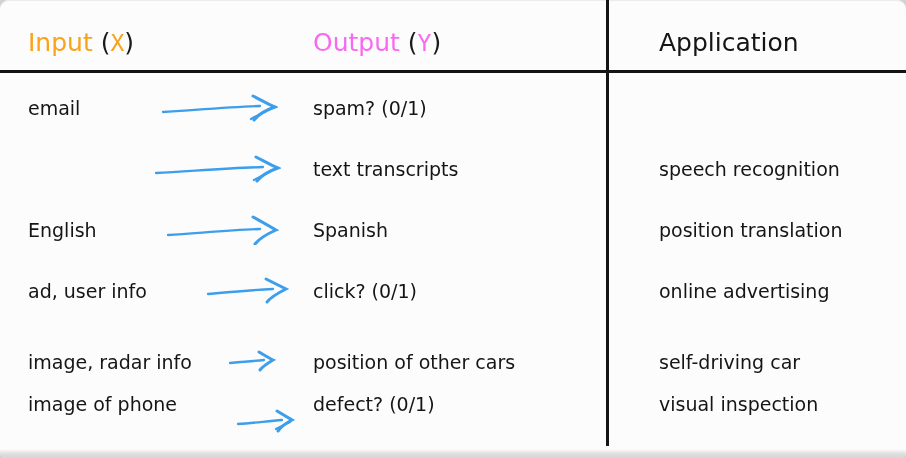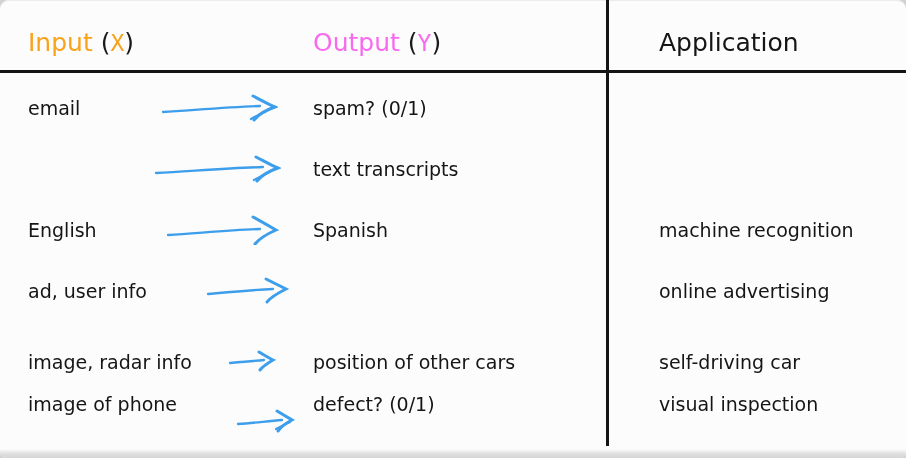--- a/index.html
+++ b/index.html
@@ -71,38 +71,40 @@
   <div class="cell r0 col-out">spam? (0/1)</div>
 
   <span class="arrow a1 w1">
       <svg viewBox="0 0 128 30" preserveAspectRatio="none">
         <path class="shaft" d="M3 19 C 40 17, 75 14, 110 13"></path>
         <path class="head" d="M103 3 C 111 7, 118 11, 125 14 C 116 17, 108 22, 104 27"></path>
         <path class="flick" d="M101 26 C 109 22, 116 18, 122 15"></path>
       </svg>
     </span>
   <div class="cell r1 col-out">text transcripts</div>
+  <div class="cell r1 col-app">speech recognition</div>
 
   <div class="cell r2 col-in">English</div>
   <span class="arrow a2 w2">
       <svg viewBox="0 0 115 30" preserveAspectRatio="none">
         <path class="shaft" d="M3 20 C 35 18, 65 15, 95 14"></path>
         <path class="head" d="M88 2 C 97 7, 104 11, 111 15 C 102 19, 94 24, 90 29"></path>
       </svg>
     </span>
   <div class="cell r2 col-out">Spanish</div>
-  <div class="cell r2 col-app">machine recognition</div>
+  <div class="cell r2 col-app">position translation</div>
 
   <div class="cell r3 col-in">ad, user info</div>
   <span class="arrow a3 w3">
       <svg viewBox="0 0 85 30" preserveAspectRatio="none">
         <path class="shaft" d="M3 18 C 25 16, 45 14, 68 13"></path>
         <path class="head" d="M61 3 C 69 7, 75 10, 81 13 C 73 17, 66 21, 62 26"></path>
       </svg>
     </span>
+  <div class="cell r3 col-out">click? (0/1)</div>
   <div class="cell r3 col-app">online advertising</div>
 
   <div class="cell r4 col-in">image, radar info</div>
   <span class="arrow a4 w4">
       <svg viewBox="0 0 48 30" preserveAspectRatio="none">
         <path class="shaft" d="M2 16 C 14 15, 26 14, 36 13"></path>
         <path class="head" d="M31 5 C 36 8, 41 11, 45 13 C 40 16, 35 19, 32 23"></path>
       </svg>
     </span>
   <div class="cell r4 col-out">position of other cars</div>

